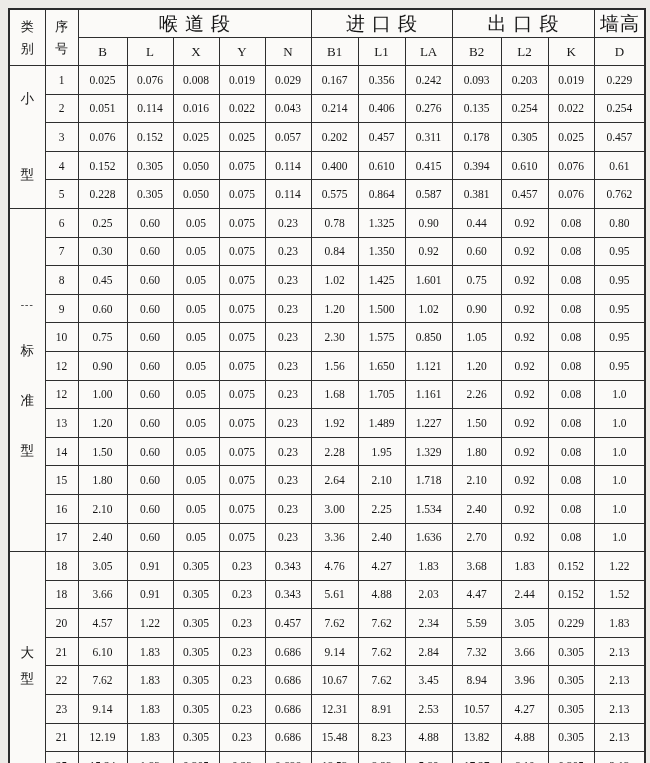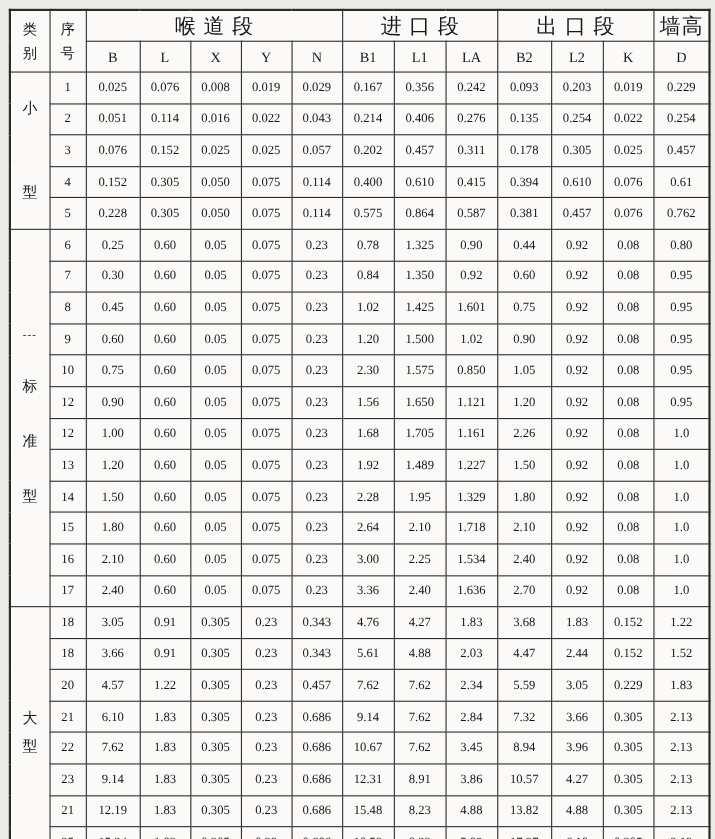--- a/index.html
+++ b/index.html
@@ -471,21 +471,21 @@
         </tr>
         <tr>
           <td class="num">23</td>
           <td class="num">9.14</td>
           <td class="num">1.83</td>
           <td class="num">0.305</td>
           <td class="num">0.23</td>
           <td class="num">0.686</td>
           <td class="num">12.31</td>
           <td class="num">8.91</td>
-          <td class="num">3.86</td>
+          <td class="num">2.53</td>
           <td class="num">10.57</td>
           <td class="num">4.27</td>
           <td class="num">0.305</td>
           <td class="num">2.13</td>
         </tr>
         <tr>
           <td class="num">21</td>
           <td class="num">12.19</td>
           <td class="num">1.83</td>
           <td class="num">0.305</td>

